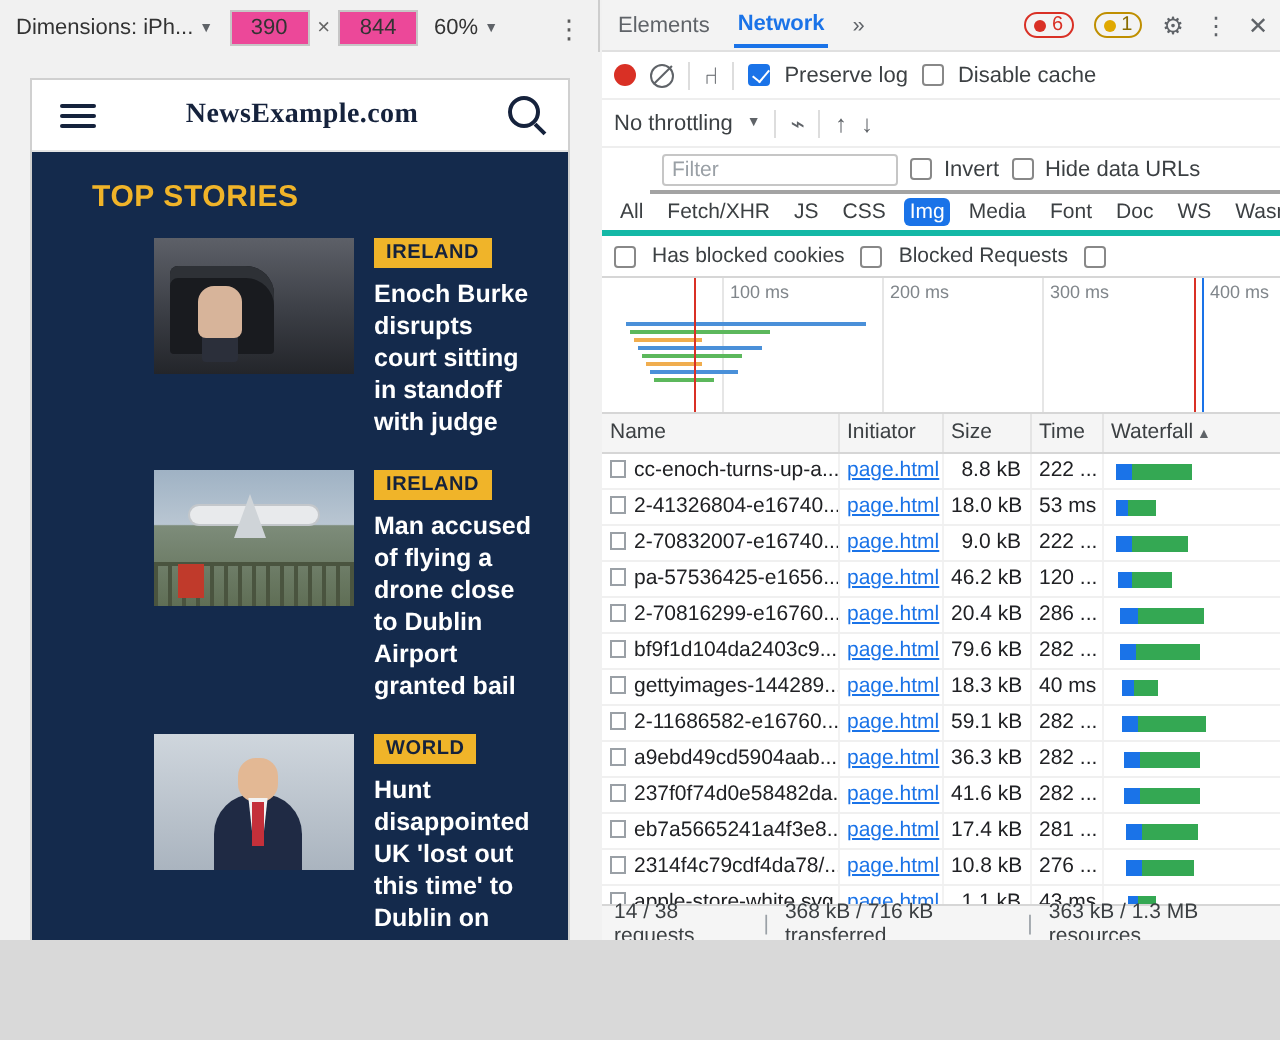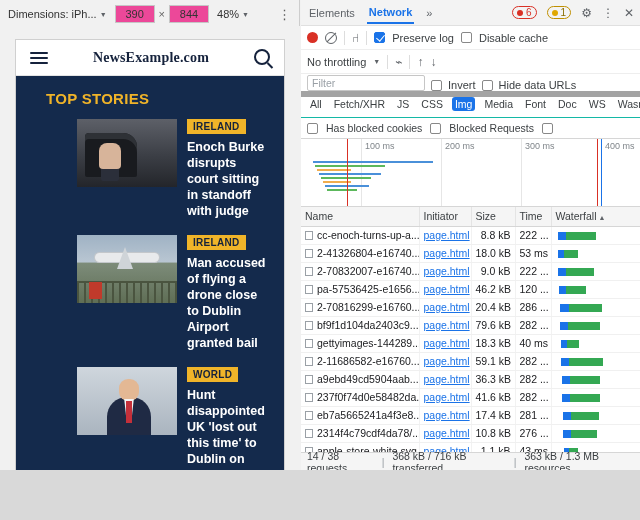--- a/index.html
+++ b/index.html
@@ -166,26 +166,26 @@
   .rec-dot { width:11px;height:11px;border-radius:50%; background:#d93025; }
   .clear-icon { width:12px;height:12px;border:1.4px solid #5f6368;border-radius:50%;position:relative;}
   .clear-icon:after{content:"";position:absolute;left:-1px;top:4px;width:13px;height:1.4px;background:#5f6368;transform:rotate(-45deg);}
   .vdiv { width:1px; height:14px; background:#ddd; }
   .cb { width:11px;height:11px;border:1px solid #888;display:inline-block;border-radius:2px;background:#fff;vertical-align:-2px;}
   .cb.checked { background:#1a73e8; border-color:#1a73e8; position:relative;}
   .cb.checked:after{content:"";position:absolute;left:3px;top:0px;width:4px;height:7px;border-right:1.6px solid #fff;border-bottom:1.6px solid #fff;transform:rotate(40deg);}
   .lbl { color:#3c4043; }
   .muted { color:#5f6368; }
 
-  #filter-row { display:flex; align-items:flex-end; gap:6px; height:23px; padding:0 6px; border-bottom:6px solid #a3a3a3;}
+  #filter-row { display:flex; align-items:center; gap:6px; height:23px; padding:0 6px; border-bottom:2px solid #a3a3a3;margin-left:24px;}
   #filter-input {
     width:118px; height:16px; border:1px solid #c6c6c6; border-radius:2px;
     font-size:10.5px; color:#9aa0a6; padding:0 4px; line-height:14px; background:#fff;
   }
-  #type-row { display:flex; align-items:flex-start; gap:6px; height:21px; padding:0 6px; border-bottom:1px solid #14b8a6; font-size:10.5px;}
+  #type-row { display:flex; align-items:center; gap:6px; height:21px; padding:0 6px; border-bottom:3px solid #14b8a6; font-size:10.5px;}
   .type-chip { color:#3c4043; cursor:pointer; padding:1px 3px; border-radius:3px;}
   .type-chip.active { background:#1a73e8; color:#fff; }
   #cookie-row { display:flex; align-items:center; gap:8px; height:21px; padding:0 6px; border-bottom:1px solid #d6d6d6; font-size:10.5px;}
 
   
   #overview {
     height:68px; border-bottom:1px solid #d6d6d6; position:relative; background:#fff;
     overflow:hidden;
   }
   .ov-tick {
@@ -242,21 +242,21 @@
 
   <div id="device-toolbar">
     <div class="dt-select">
       <span>Dimensions: iPh...</span>
       <span class="caret">▼</span>
     </div>
     <div class="dt-input">390</div>
     <span class="dt-x">×</span>
     <div class="dt-input">844</div>
     <div class="dt-select">
-      <span>48%</span>
+      <span>60%</span>
       <span class="caret">▼</span>
     </div>
     <div class="dt-spacer"></div>
     <div class="dt-dots">⋮</div>
   </div>
 
   <div id="viewport-wrap">
     <div id="phone">
 
       <div id="site-header">

